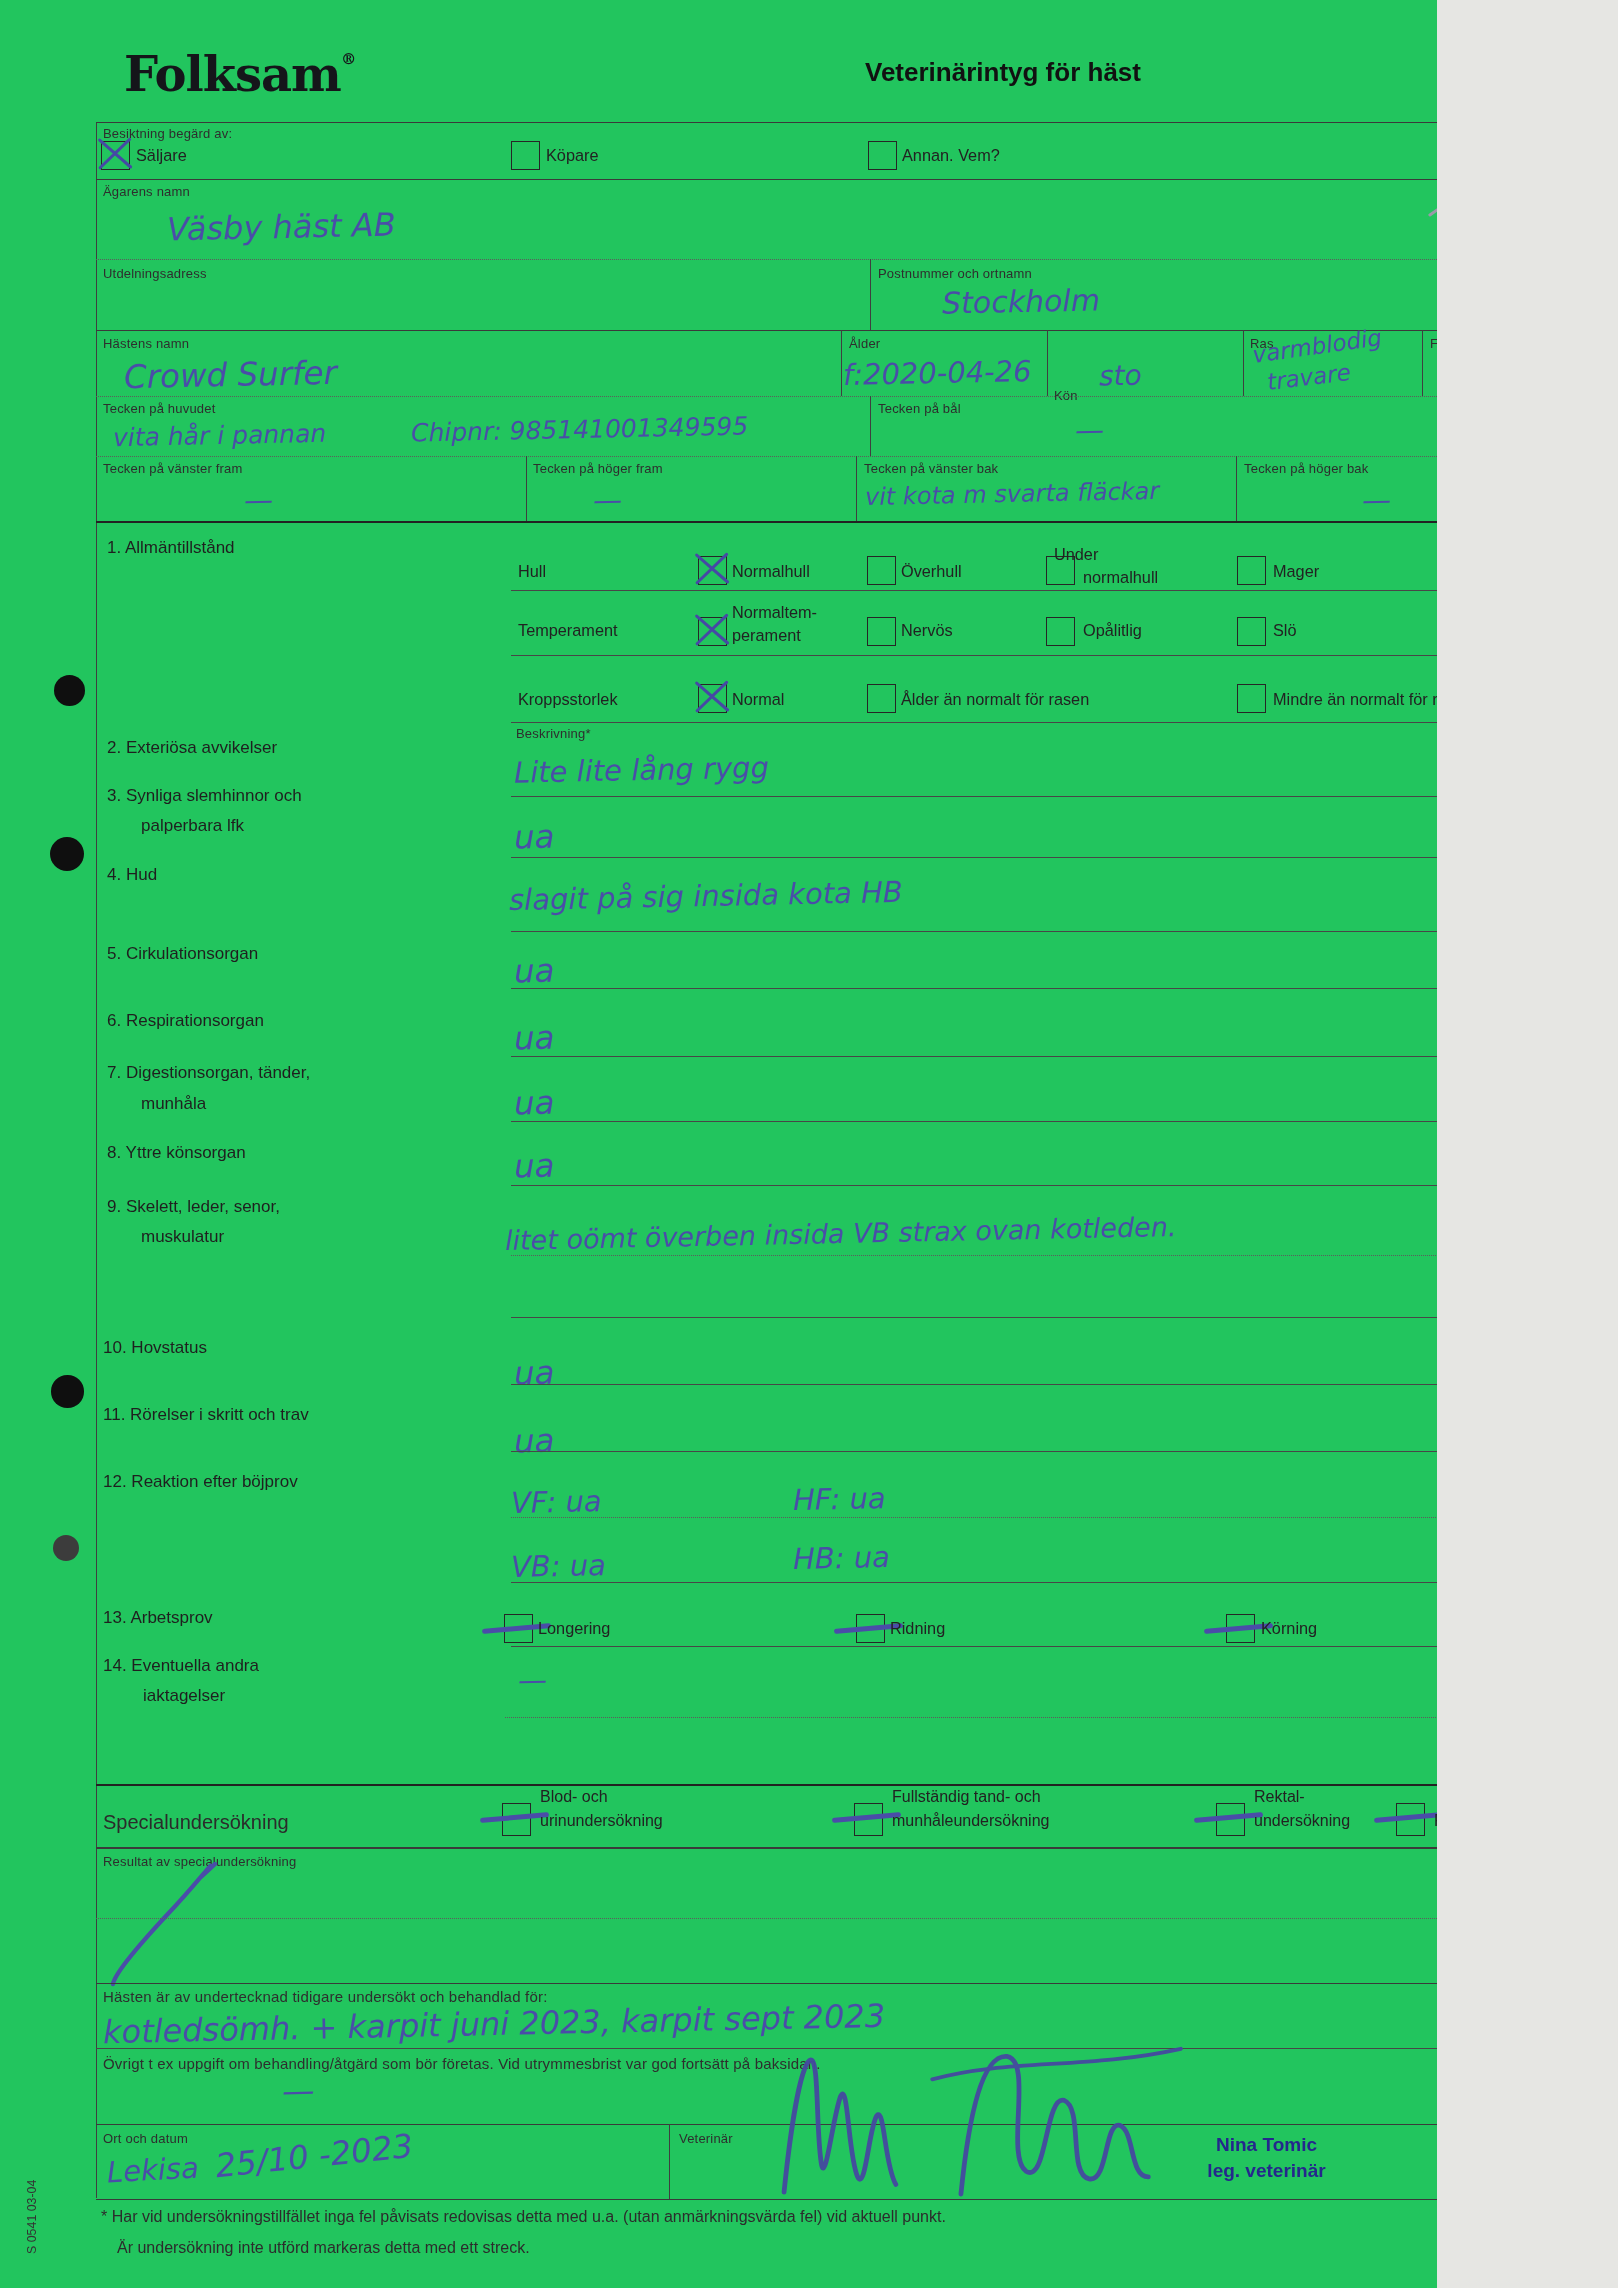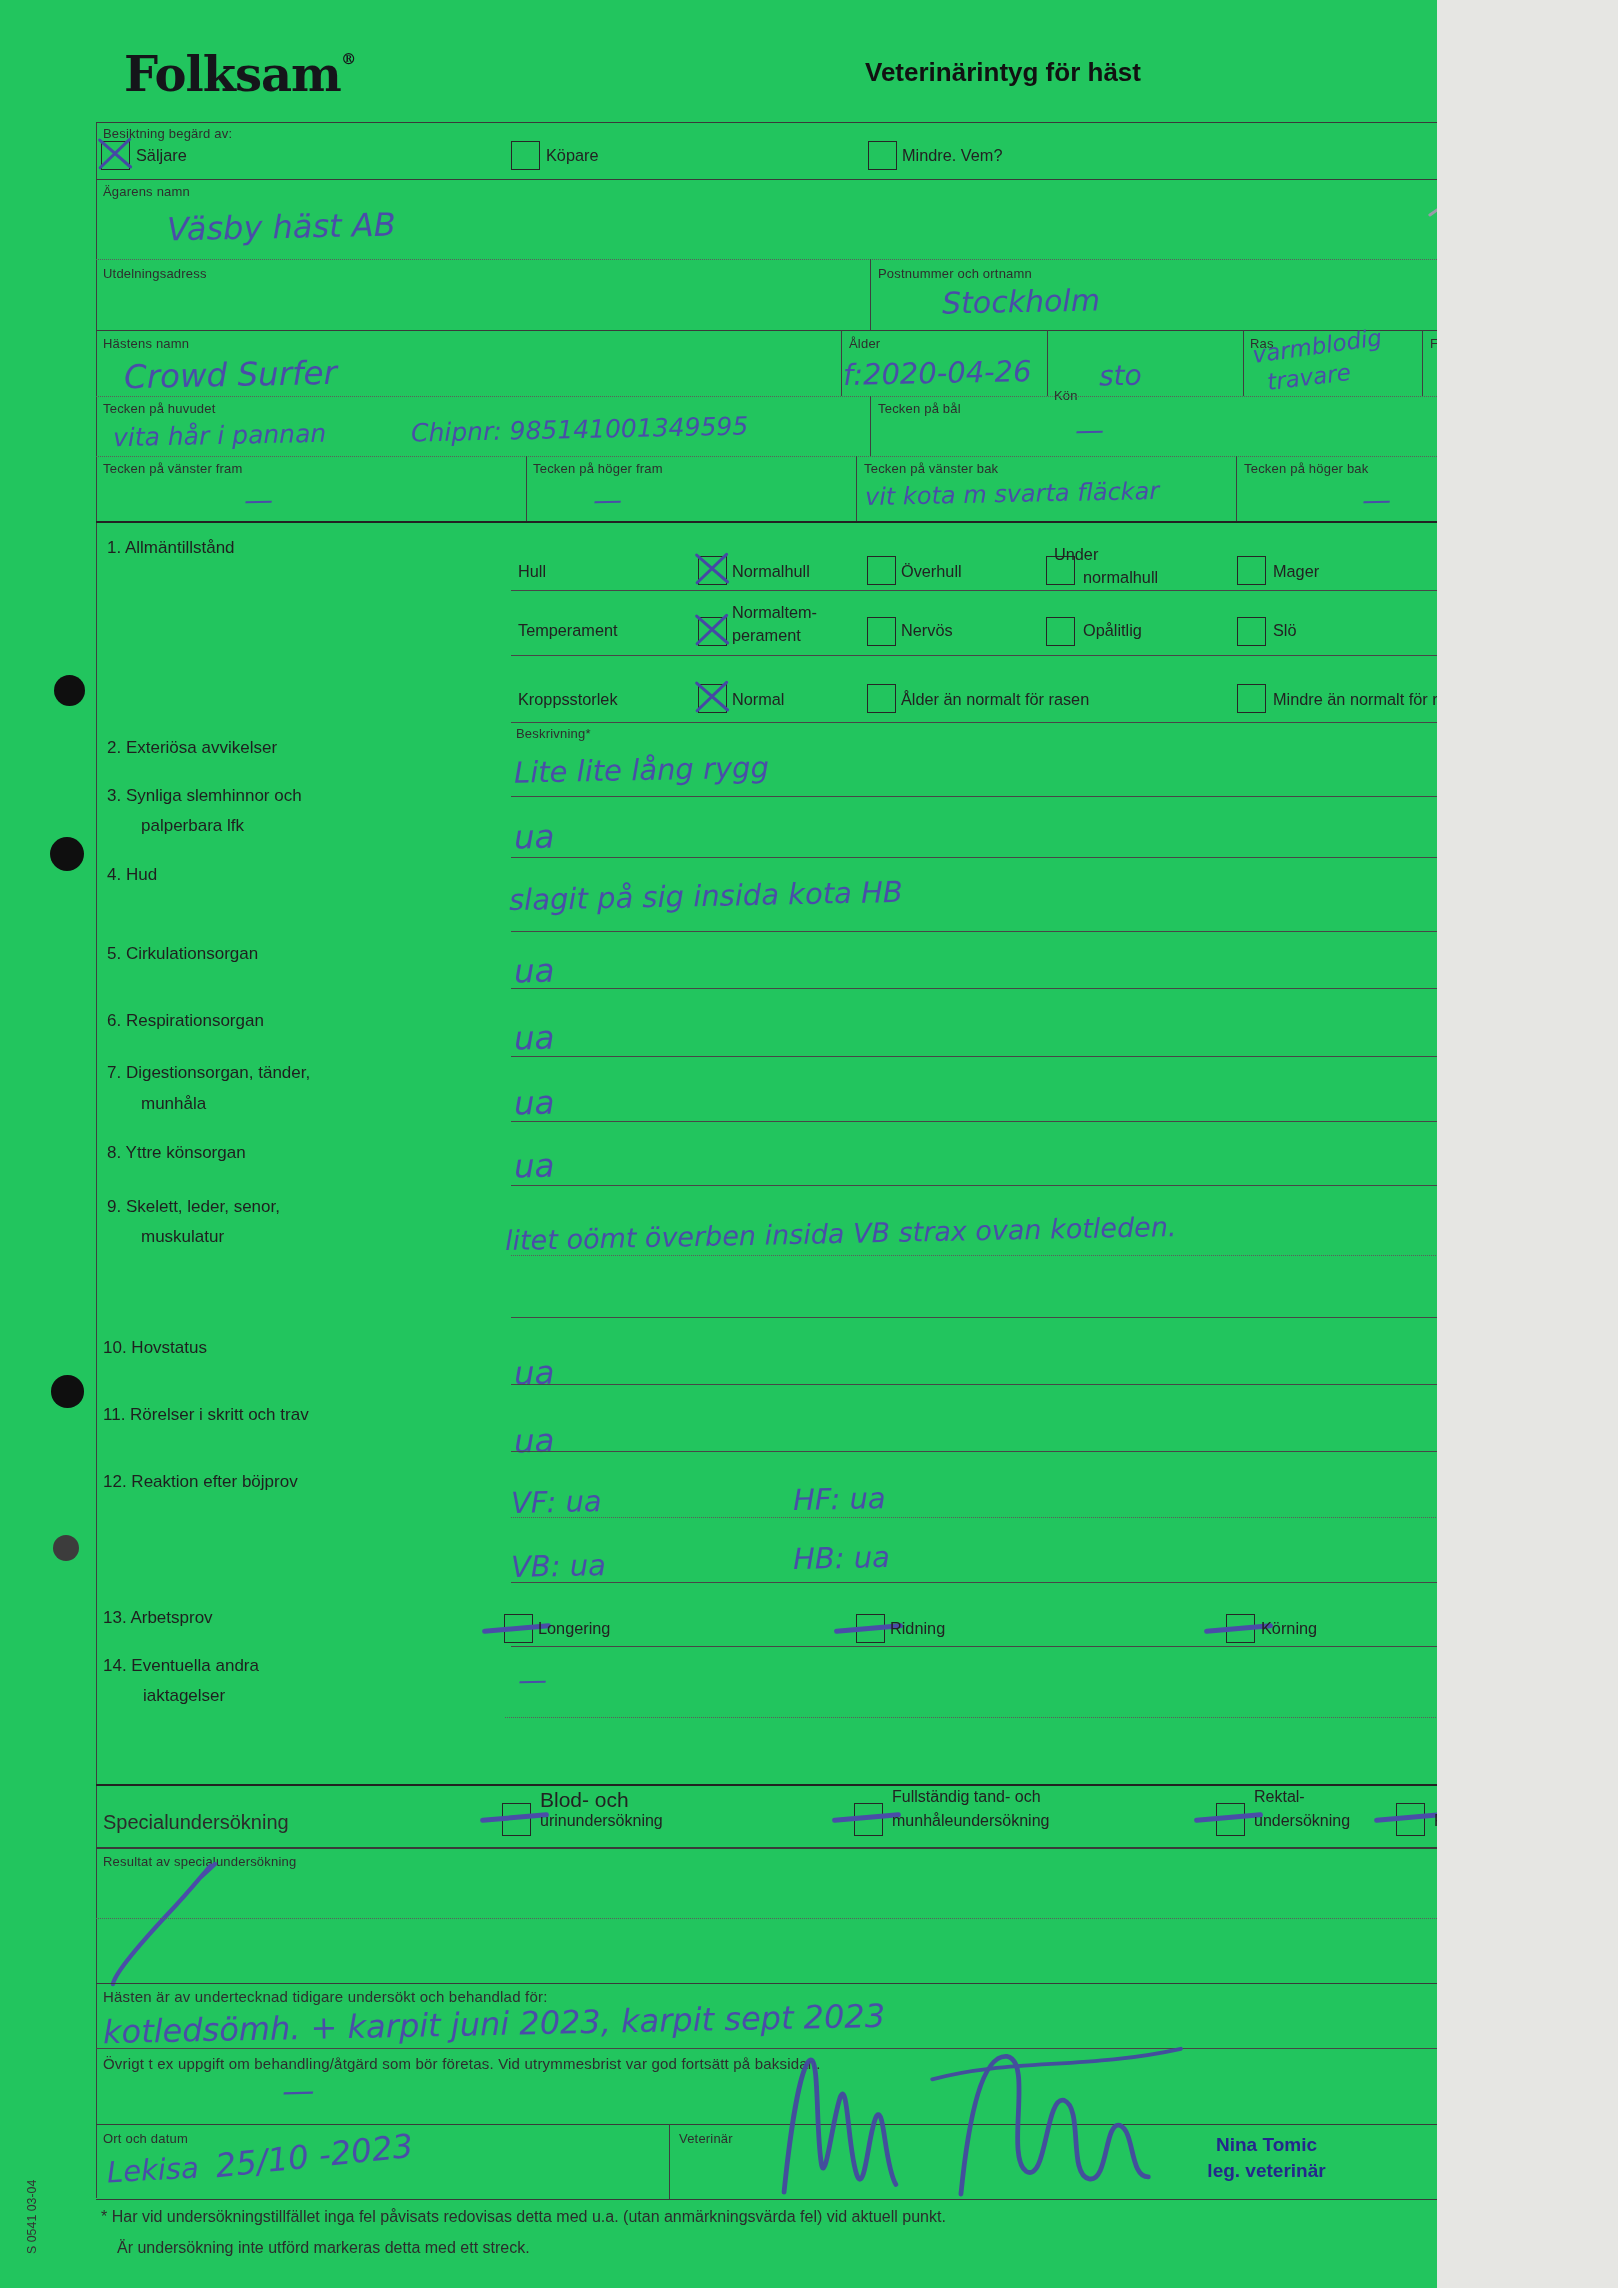--- a/index.html
+++ b/index.html
@@ -52,21 +52,21 @@
   <div class="hl" style="left:96px;top:2199px;width:1491px;"></div>
 
   <div class="lbl" style="left:103px;top:126px;">Besiktning begärd av:</div>
   <span class="cb" style="left:101px;top:141px;">
       <span class="xmark"></span>
     </span>
   <div class="opt" style="left:136px;top:146px;">Säljare</div>
   <span class="cb" style="left:511px;top:141px;"></span>
   <div class="opt" style="left:546px;top:146px;">Köpare</div>
   <span class="cb" style="left:868px;top:141px;"></span>
-  <div class="opt" style="left:902px;top:146px;">Mindre. Vem?</div>
+  <div class="opt" style="left:902px;top:146px;">Annan. Vem?</div>
   <div class="hl" style="left:96px;top:179px;width:1491px;"></div>
 
   <div class="lbl" style="left:103px;top:184px;">Ägarens namn</div>
   <div class="hw" style="left:167px;top:208px;font-size:32px;">Väsby häst AB</div>
   <div class="hl dot" style="left:96px;top:259px;width:1491px;"></div>
 
   <div class="lbl" style="left:103px;top:266px;">Utdelningsadress</div>
   <div class="vl" style="left:870px;top:259px;height:71px;"></div>
   <div class="lbl" style="left:878px;top:266px;">Postnummer och ortnamn</div>
   <div class="hw" style="left:942px;top:284px;font-size:30px;">Stockholm</div>
@@ -218,21 +218,21 @@
   <div class="sec" style="left:143px;top:1686px;">iaktagelser</div>
   <div class="hw" style="left:518px;top:1663px;">—</div>
   <div class="hl dot" style="left:505px;top:1717px;width:1077px;"></div>
 
   <div class="hl thick" style="left:96px;top:1784px;width:1491px;"></div>
 
   <div class="big" style="left:103px;top:1811px;">Specialundersökning</div>
   <span class="cb" style="left:502px;top:1803px;height:31px;">
       <span class="pstrike"></span>
     </span>
-  <div class="opt" style="left:540px;top:1788px;font-size:21px;">Blod- och</div>
+  <div class="opt" style="left:540px;top:1788px;font-size:16px;">Blod- och</div>
   <div class="opt" style="left:540px;top:1812px;font-size:16px;">urinundersökning</div>
   <span class="cb" style="left:854px;top:1803px;height:31px;">
       <span class="pstrike"></span>
     </span>
   <div class="opt" style="left:892px;top:1788px;font-size:16px;">Fullständig tand- och</div>
   <div class="opt" style="left:892px;top:1812px;font-size:16px;">munhåleundersökning</div>
   <span class="cb" style="left:1216px;top:1803px;height:31px;">
       <span class="pstrike"></span>
     </span>
   <div class="opt" style="left:1254px;top:1788px;font-size:16px;">Rektal-</div>

